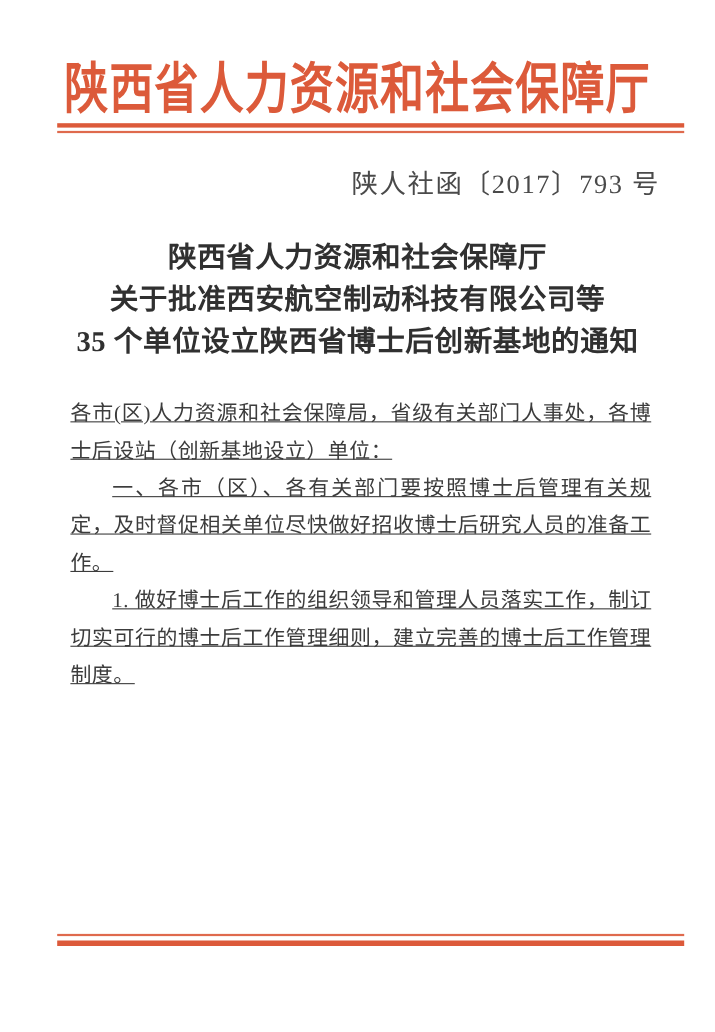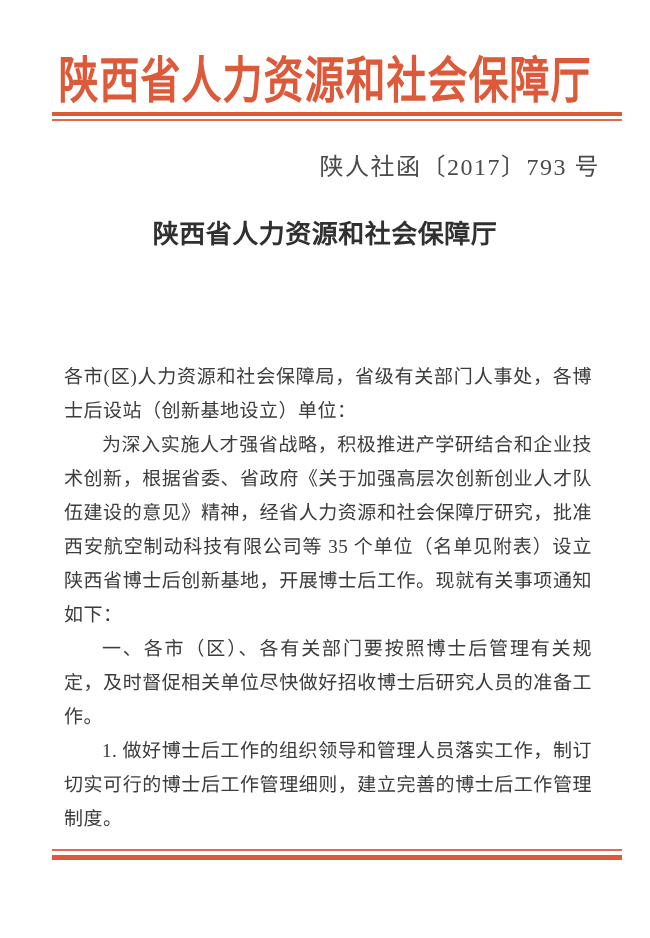--- a/index.html
+++ b/index.html
@@ -71,21 +71,21 @@
     position: absolute;
     top: 360px;
     left: 64px;
     width: 528px;
     font-size: 19px;
     line-height: 34px;
     color: var(--body-text, #3C3C3C);
     text-align: justify;
     letter-spacing: 0.5px;
   }
-  .body-block p { text-indent: 2em; }
+  .body-block p { text-indent: 2em; text-decoration: underline; }
   .body-block p.no-indent { text-indent: 0; }
   
   .rule-bottom {
     position: absolute;
     top: 849px;
     left: 52px;
     width: 570px;
   }
   .rule-bottom .thin  { height: 1.5px; background: var(--accent-red, #DC5A3A); opacity: .9; }
   .rule-bottom .thick { height: 5px;   background: var(--accent-red, #DC5A3A); margin-top: 4px; }
@@ -99,25 +99,26 @@
 
   <div class="rule-top">
     <div class="thick"></div>
     <div class="thin"></div>
   </div>
 
   <div class="doc-number">陕人社函〔2017〕793 号</div>
 
   <div class="doc-title">
     <div>陕西省人力资源和社会保障厅</div>
+    <div>关于批准西安航空制动科技有限公司等</div>
+    <div>35 个单位设立陕西省博士后创新基地的通知</div>
   </div>
 
   <div class="body-block">
     <p class="no-indent">各市(区)人力资源和社会保障局，省级有关部门人事处，各博士后设站（创新基地设立）单位：</p>
-    <p>为深入实施人才强省战略，积极推进产学研结合和企业技术创新，根据省委、省政府《关于加强高层次创新创业人才队伍建设的意见》精神，经省人力资源和社会保障厅研究，批准西安航空制动科技有限公司等 35 个单位（名单见附表）设立陕西省博士后创新基地，开展博士后工作。现就有关事项通知如下：</p>
     <p>一、各市（区）、各有关部门要按照博士后管理有关规定，及时督促相关单位尽快做好招收博士后研究人员的准备工作。</p>
     <p>1. 做好博士后工作的组织领导和管理人员落实工作，制订切实可行的博士后工作管理细则，建立完善的博士后工作管理制度。</p>
   </div>
 
   <div class="rule-bottom">
     <div class="thin"></div>
     <div class="thick"></div>
   </div>
 
 </div>

